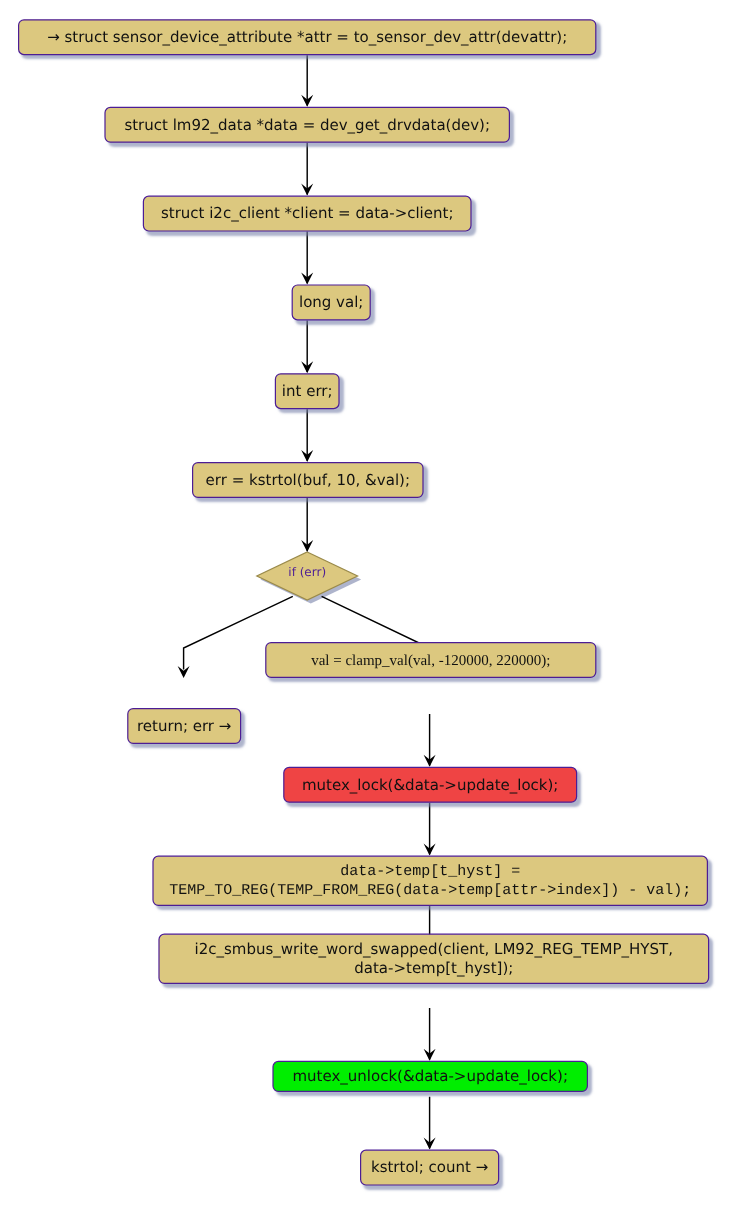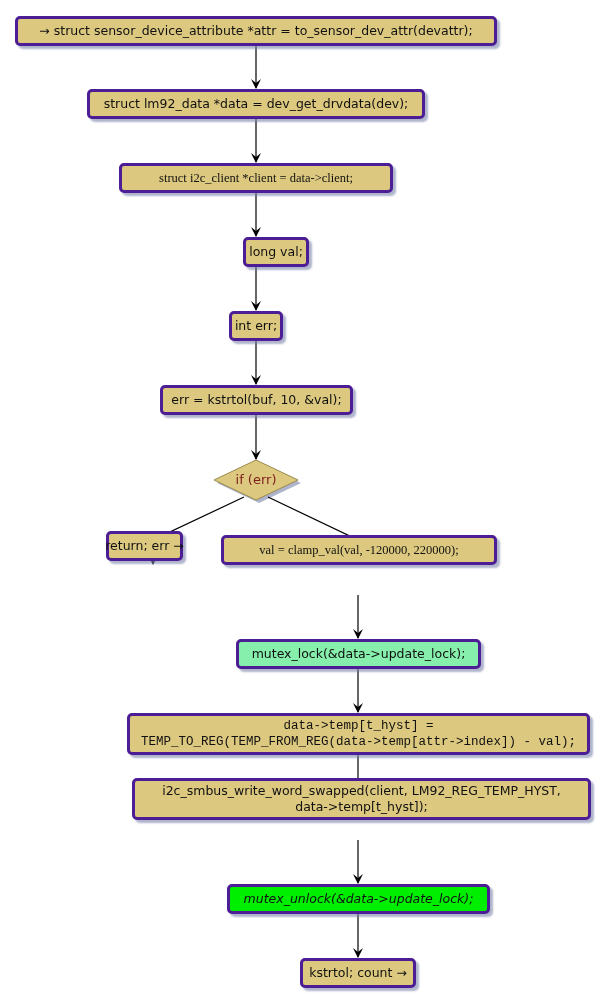--- a/index.html
+++ b/index.html
@@ -1,25 +1,25 @@
 <!DOCTYPE html>
 <html><head>
 <meta charset="utf-8">
 <style>
   html, body { margin:0; padding:0; background:#ffffff; }
   body { width:608px; height:1007px; position:relative; overflow:hidden;
          font-family:"DejaVu Sans", sans-serif; }
   #canvas { position:absolute; left:0; top:0; }
-  .node { position:absolute; box-sizing:border-box; border:3px solid #4c1d95; border-radius:5px;
+  .node { position:absolute; box-sizing:border-box; border:1px solid #4c1d95; border-radius:5px;
           background:#dcc87f; color:#111; font-size:12.5px; line-height:16px; text-align:center;
           display:flex; align-items:center; justify-content:center; white-space:pre;
           box-shadow:3px 3px 2px rgba(120,130,170,0.6); padding:12px 4px; }
-  .node.red { background:#86efac; }
+  .node.red { background:#ef4444; }
   .node.green { background:#00ee00; }
-  .diamond-label { position:absolute; font-size:13px; color:#7f1d1d; text-align:center; white-space:pre; }
+  .diamond-label { position:absolute; font-size:10px; color:#4c1d95; text-align:center; white-space:pre; }
 </style>
 </head>
 <body>
 
 <svg id="canvas" width="608" height="1007">
     <defs>
       <marker id="ah" markerWidth="10" markerHeight="10" refX="5" refY="9" orient="0">
         <path d="M0,0 L5,9 L10,0 L5,4 Z" fill="#000"></path>
       </marker>
     </defs>
@@ -48,26 +48,26 @@
     <line x1="358" y1="755" x2="358" y2="797" stroke="#000" stroke-width="1.2"></line>
     <path d="M353,788 L358,798 L363,788 L358,792 Z" fill="#000"></path>
     <line x1="358" y1="840" x2="358" y2="883" stroke="#000" stroke-width="1.2"></line>
     <path d="M353,874 L358,884 L363,874 L358,878 Z" fill="#000"></path>
     <line x1="358" y1="914" x2="358" y2="957" stroke="#000" stroke-width="1.2"></line>
     <path d="M353,948 L358,958 L363,948 L358,952 Z" fill="#000"></path>
   </svg>
 
 <div class="node" id="n1" style="left:15px;top:16px;width:482px;height:30px;">→ struct sensor_device_attribute *attr = to_sensor_dev_attr(devattr);</div>
 <div class="node" id="n2" style="left:87px;top:89px;width:338px;height:30px;">struct lm92_data *data = dev_get_drvdata(dev);</div>
-<div class="node" id="n3" style="left:119px;top:163px;width:274px;height:30px;font-family:Liberation Serif, serif;">struct i2c_client *client = data-&gt;client;</div>
+<div class="node" id="n3" style="left:119px;top:163px;width:274px;height:30px;">struct i2c_client *client = data-&gt;client;</div>
 <div class="node" id="n4" style="left:223px;top:237px;width:66px;height:30px;margin-left:20px;">long val;</div>
 <div class="node" id="n5" style="left:229px;top:311px;width:54px;height:30px;">int err;</div>
 <div class="node" id="n6" style="left:160px;top:385px;width:193px;height:30px;">err = kstrtol(buf, 10, &amp;val);</div>
 <div class="diamond-label" style="left:214px;top:472px;width:84px;">if (err)</div>
-<div class="node" id="n7" style="left:106px;top:531px;width:77px;height:30px;">return; err →</div>
+<div class="node" id="n7" style="left:106px;top:590px;width:95px;height:30px;">return; err →</div>
 <div class="node" id="n8" style="left:221px;top:535px;width:276px;height:30px;font-family:Liberation Serif, serif;">val = clamp_val(val, -120000, 220000);</div>
 <div class="node red" id="n9" style="left:236px;top:639px;width:245px;height:30px;">mutex_lock(&amp;data-&gt;update_lock);</div>
 <div class="node" id="n10" style="left:127px;top:713px;width:463px;height:42px;font-family:Liberation Mono, monospace;">data-&gt;temp[t_hyst] =
 TEMP_TO_REG(TEMP_FROM_REG(data-&gt;temp[attr-&gt;index]) - val);</div>
 <div class="node" id="n11" style="left:132px;top:778px;width:459px;height:42px;">i2c_smbus_write_word_swapped(client, LM92_REG_TEMP_HYST,
 data-&gt;temp[t_hyst]);</div>
-<div class="node green" id="n12" style="left:227px;top:884px;width:263px;height:14px;font-style:italic;">mutex_unlock(&amp;data-&gt;update_lock);</div>
+<div class="node green" id="n12" style="left:227px;top:884px;width:263px;height:14px;">mutex_unlock(&amp;data-&gt;update_lock);</div>
 <div class="node" id="n13" style="left:300px;top:958px;width:116px;height:30px;">kstrtol; count →</div>
 
 </body></html>

